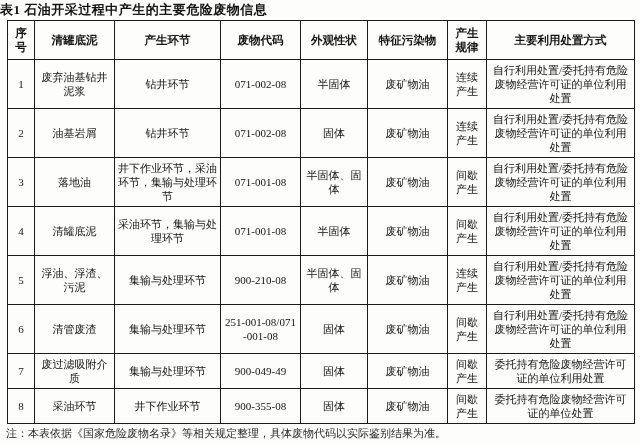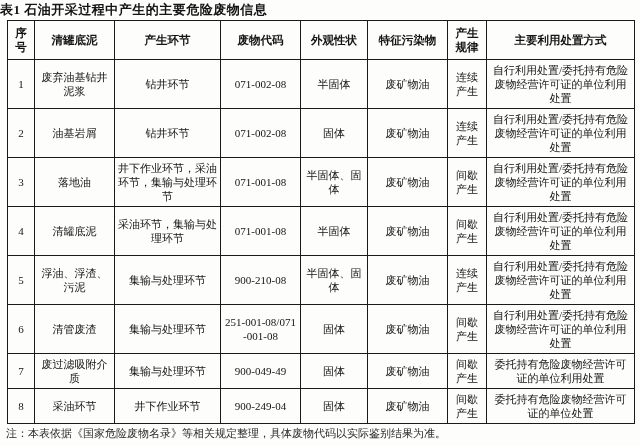--- a/index.html
+++ b/index.html
@@ -152,21 +152,21 @@
         <td>900-049-49</td>
         <td>固体</td>
         <td>废矿物油</td>
         <td>间歇产生</td>
         <td>委托持有危险废物经营许可证的单位利用处置</td>
       </tr>
       <tr>
         <td>8</td>
         <td>采油环节</td>
         <td>井下作业环节</td>
-        <td>900-249-04</td>
+        <td>900-355-08</td>
         <td>固体</td>
         <td>废矿物油</td>
         <td>间歇产生</td>
         <td>委托持有危险废物经营许可证的单位处置</td>
       </tr>
     </tbody>
 </table>
 
 <div class="footnote">注：本表依据《国家危险废物名录》等相关规定整理，具体废物代码以实际鉴别结果为准。</div>
 

